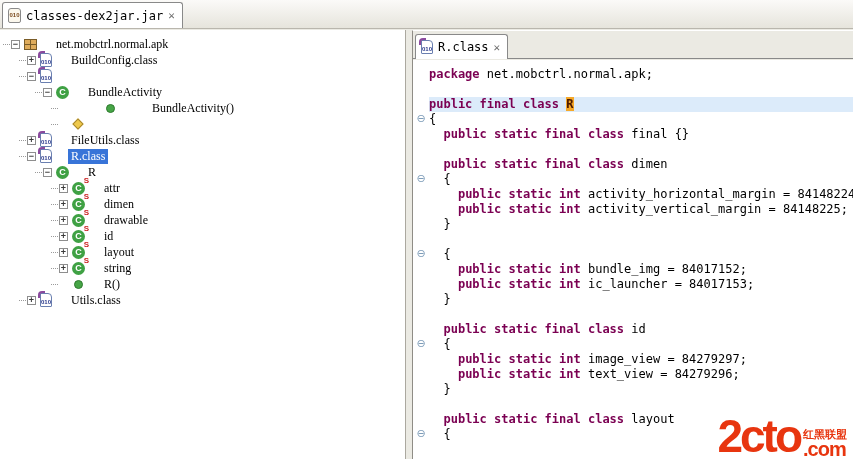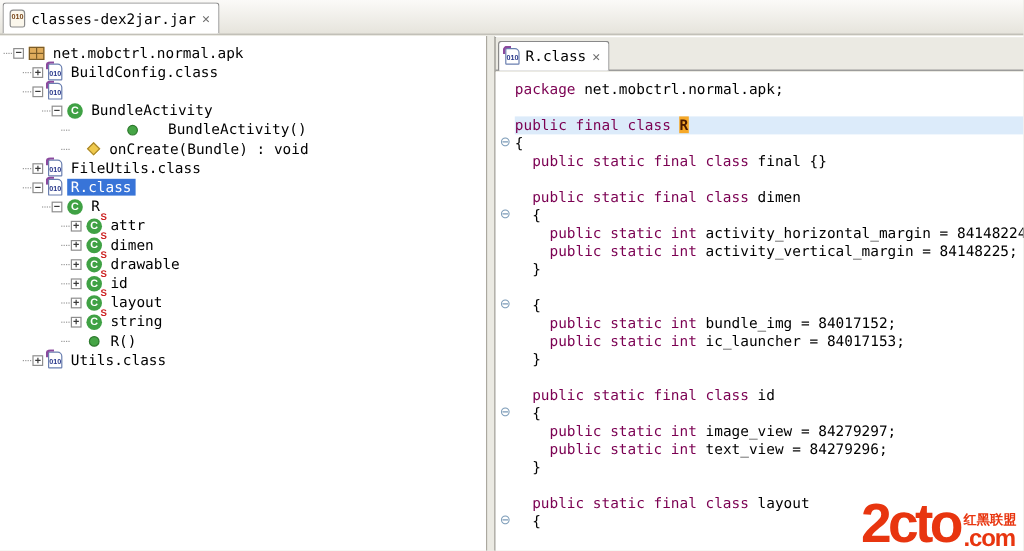--- a/index.html
+++ b/index.html
@@ -61,35 +61,35 @@
   }
   .tree-row { height:16px; display:flex; align-items:center; white-space:pre;
     font:12px "DejaVu Sans Mono", monospace; color:#000; }
   .stub { width:7px; height:0; border-top:1px dotted #9A9A9A; flex:none; margin-right:1px; }
   .expander {
     width:9px; height:9px; border:1px solid #8E8E8E; background:#FFF;
     font:bold 9px/7px "Liberation Sans", sans-serif; text-align:center; color:#3A3A3A;
     flex:none; margin-right:4px;
   }
   .expander.none { border:none; background:transparent; }
-  .tree-label { padding:0 3px; margin-left:4px; }
+  .tree-label { padding:0 3px; margin-left:16px;font-family:Liberation Serif, serif; }
   .tree-row.selected .tree-label { background:var(--c-sel,#3874D8); color:#FFF; }
   
   .editor-panel {
     position:absolute; left:412px; top:30px; right:0; bottom:0;
     background:#EBEAE3; border-left:1px solid #8F8D86; border-top:1px solid #FFFFFF;
   }
   .editor-tabbar { position:relative; height:28px; border-bottom:1px solid #898989; }
   .editor-tab { top:3px; height:25px; }
   .code-area { position:absolute; top:29px; left:0; right:0; bottom:0; background:#FFF; overflow:hidden; padding-top:7px; }
   .code-line { display:flex; height:15px; font:12px/15px "DejaVu Sans Mono", monospace; white-space:pre; color:#000; }
   .gutter { width:16px; flex:none; text-align:center; color:#7E9DB9; font:11px/14px "DejaVu Sans", sans-serif; }
   .code-text { flex:1; }
   .code-line.current .code-text { background:var(--c-line,#DCEBFA); }
-  .kw { color:var(--c-kw,#7B0052); font-weight:normal; }
+  .kw { color:var(--c-kw,#7B0052); font-weight:bold; }
   .occ { background:var(--c-occ,#F6A828); color:#4A1A00; font-weight:bold; }
   
   .watermark { position:absolute; right:6px; bottom:0; display:flex; align-items:flex-end;
     color:var(--c-wm,#E8350F); z-index:5; }
   .wm-main { font:bold 46px/46px "Liberation Sans", sans-serif; letter-spacing:-3px; }
   .wm-side { display:flex; flex-direction:column; margin-left:3px; margin-top:8px; }
   .wm-cn { font:bold 11px/12px "Liberation Sans", sans-serif;margin-top:44px; }
   .wm-com { font:bold 20px/19px "Liberation Sans", sans-serif; letter-spacing:-1px; }
 </style>
 </head>
@@ -102,21 +102,21 @@
     <span class="close-x">✕</span>
   </div>
 </div>
 
 <div class="tree-panel" id="tree">
     <div class="tree-row" style="padding-left: 3px;"><span class="stub"></span><span class="expander">−</span><span class="ic icon-package"></span><span class="tree-label">net.mobctrl.normal.apk</span></div>
     <div class="tree-row" style="padding-left: 19px;"><span class="stub"></span><span class="expander">+</span><span class="ic icon-classfile">010</span><span class="tree-label">BuildConfig.class</span></div>
     <div class="tree-row" style="padding-left: 19px;"><span class="stub"></span><span class="expander">−</span><span class="ic icon-classfile">010</span></div>
     <div class="tree-row" style="padding-left: 35px;"><span class="stub"></span><span class="expander">−</span><span class="ic icon-class"></span><span class="tree-label">BundleActivity</span></div>
     <div class="tree-row" style="padding-left: 51px; gap: 16px;"><span class="stub"></span><span class="expander none"></span><span class="ic icon-method"></span><span class="tree-label">BundleActivity()</span></div>
-    <div class="tree-row" style="padding-left: 51px;"><span class="stub"></span><span class="expander none"></span><span class="ic icon-diamond"></span><span class="tree-label">onCreate(Bundle) : void</span></div>
+    <div class="tree-row" style="padding-left: 51px;"><span class="stub"></span><span class="expander none"></span><span class="ic icon-diamond"></span></div>
     <div class="tree-row" style="padding-left: 19px;"><span class="stub"></span><span class="expander">+</span><span class="ic icon-classfile">010</span><span class="tree-label">FileUtils.class</span></div>
     <div class="tree-row selected" style="padding-left: 19px;"><span class="stub"></span><span class="expander">−</span><span class="ic icon-classfile">010</span><span class="tree-label">R.class</span></div>
     <div class="tree-row" style="padding-left: 35px;"><span class="stub"></span><span class="expander">−</span><span class="ic icon-class"></span><span class="tree-label">R</span></div>
     <div class="tree-row" style="padding-left: 51px;"><span class="stub"></span><span class="expander">+</span><span class="ic icon-staticclass"></span><span class="tree-label">attr</span></div>
     <div class="tree-row" style="padding-left: 51px;"><span class="stub"></span><span class="expander">+</span><span class="ic icon-staticclass"></span><span class="tree-label">dimen</span></div>
     <div class="tree-row" style="padding-left: 51px;"><span class="stub"></span><span class="expander">+</span><span class="ic icon-staticclass"></span><span class="tree-label">drawable</span></div>
     <div class="tree-row" style="padding-left: 51px;"><span class="stub"></span><span class="expander">+</span><span class="ic icon-staticclass"></span><span class="tree-label">id</span></div>
     <div class="tree-row" style="padding-left: 51px;"><span class="stub"></span><span class="expander">+</span><span class="ic icon-staticclass"></span><span class="tree-label">layout</span></div>
     <div class="tree-row" style="padding-left: 51px;"><span class="stub"></span><span class="expander">+</span><span class="ic icon-staticclass"></span><span class="tree-label">string</span></div>
     <div class="tree-row" style="padding-left: 51px;"><span class="stub"></span><span class="expander none"></span><span class="ic icon-method"></span><span class="tree-label">R()</span></div>

